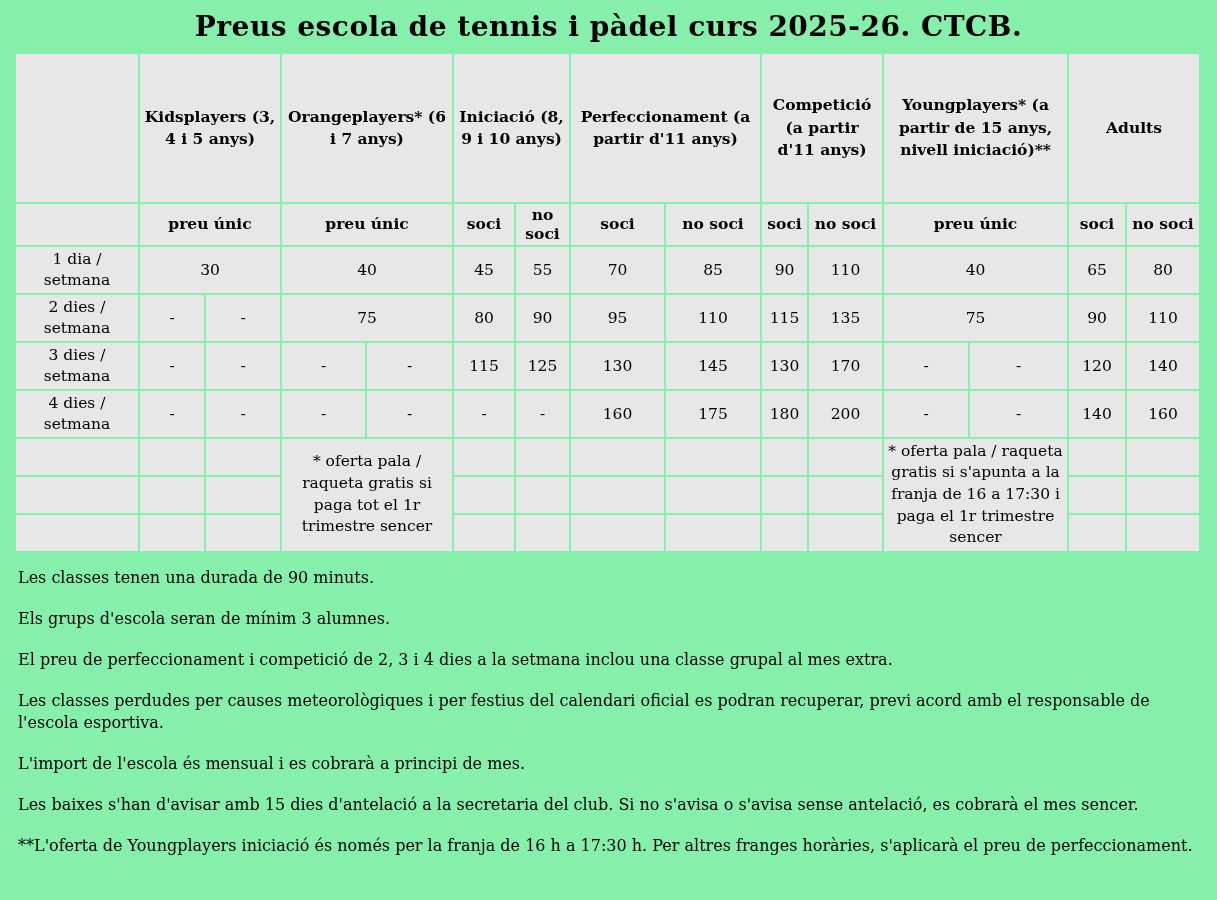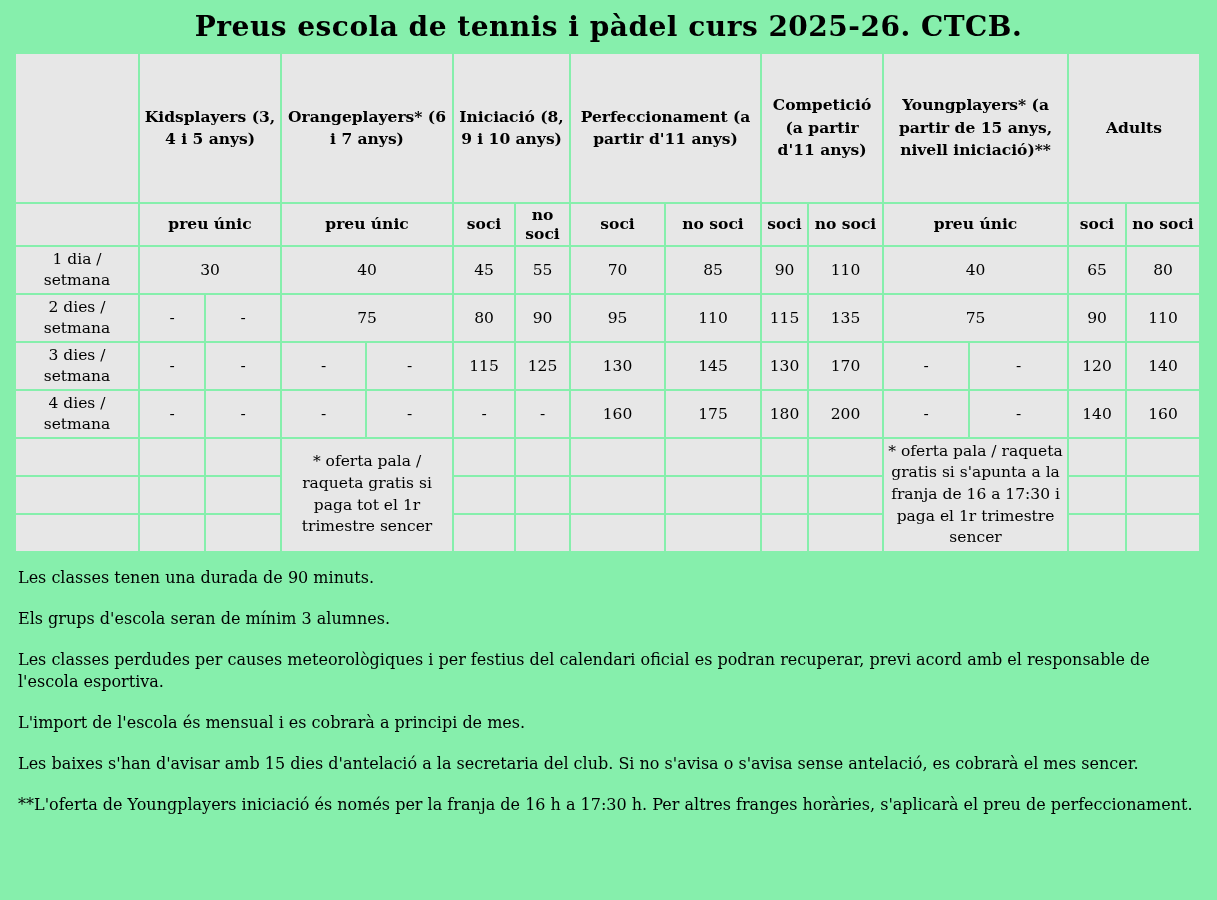--- a/index.html
+++ b/index.html
@@ -233,19 +233,20 @@
       <td></td>
       <td></td>
       <td></td>
     </tr>
   </tbody>
     </table>
 
   <div class="notes">
     <p>Les classes tenen una durada de 90 minuts.</p>
     <p>Els grups d'escola seran de mínim 3 alumnes.</p>
+    <p>El preu de perfeccionament i competició de 2, 3 i 4 dies a la setmana inclou una classe grupal al mes extra.</p>
     <p>Les classes perdudes per causes meteorològiques i per festius del calendari oficial es podran recuperar, previ acord amb el responsable de l'escola esportiva.</p>
     <p>L'import de l'escola és mensual i es cobrarà a principi de mes.</p>
     <p>Les baixes s'han d'avisar amb 15 dies d'antelació a la secretaria del club. Si no s'avisa o s'avisa sense antelació, es cobrarà el mes sencer.</p>
     <p>**L'oferta de Youngplayers iniciació és només per la franja de 16 h a 17:30 h. Per altres franges horàries, s'aplicarà el preu de perfeccionament.</p>
   </div>
 
 </div>
 
 </body></html>

